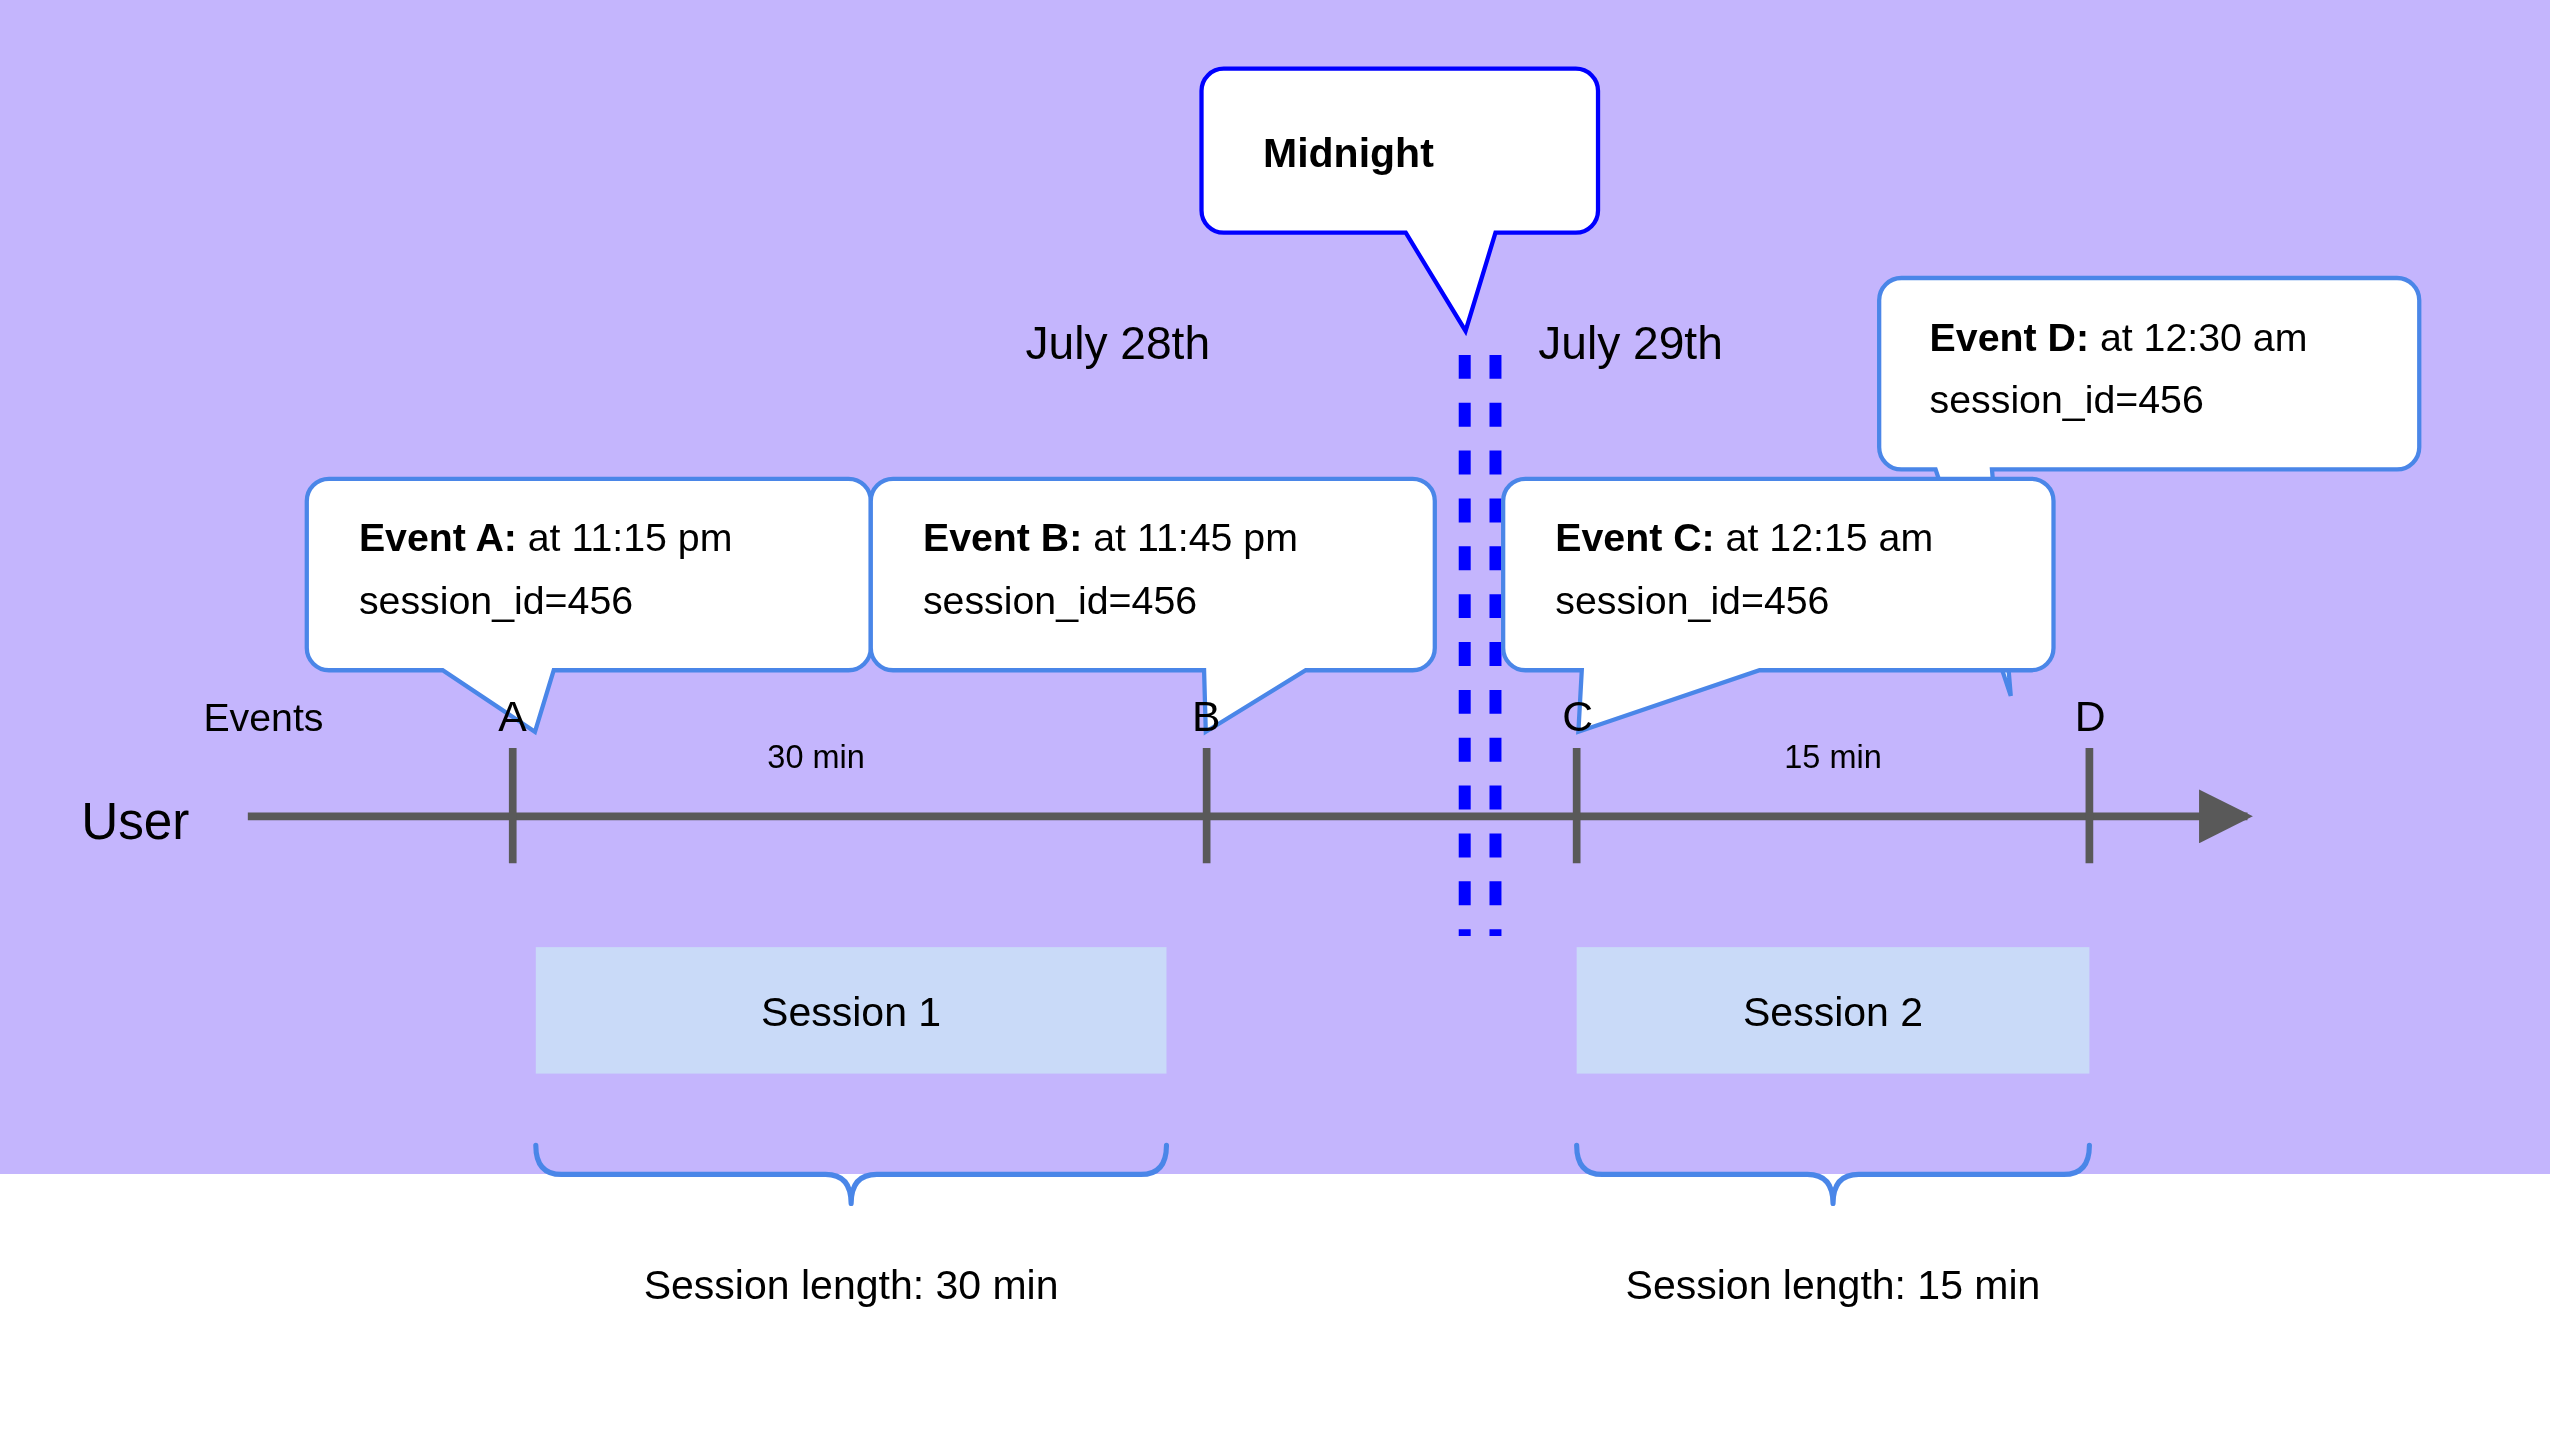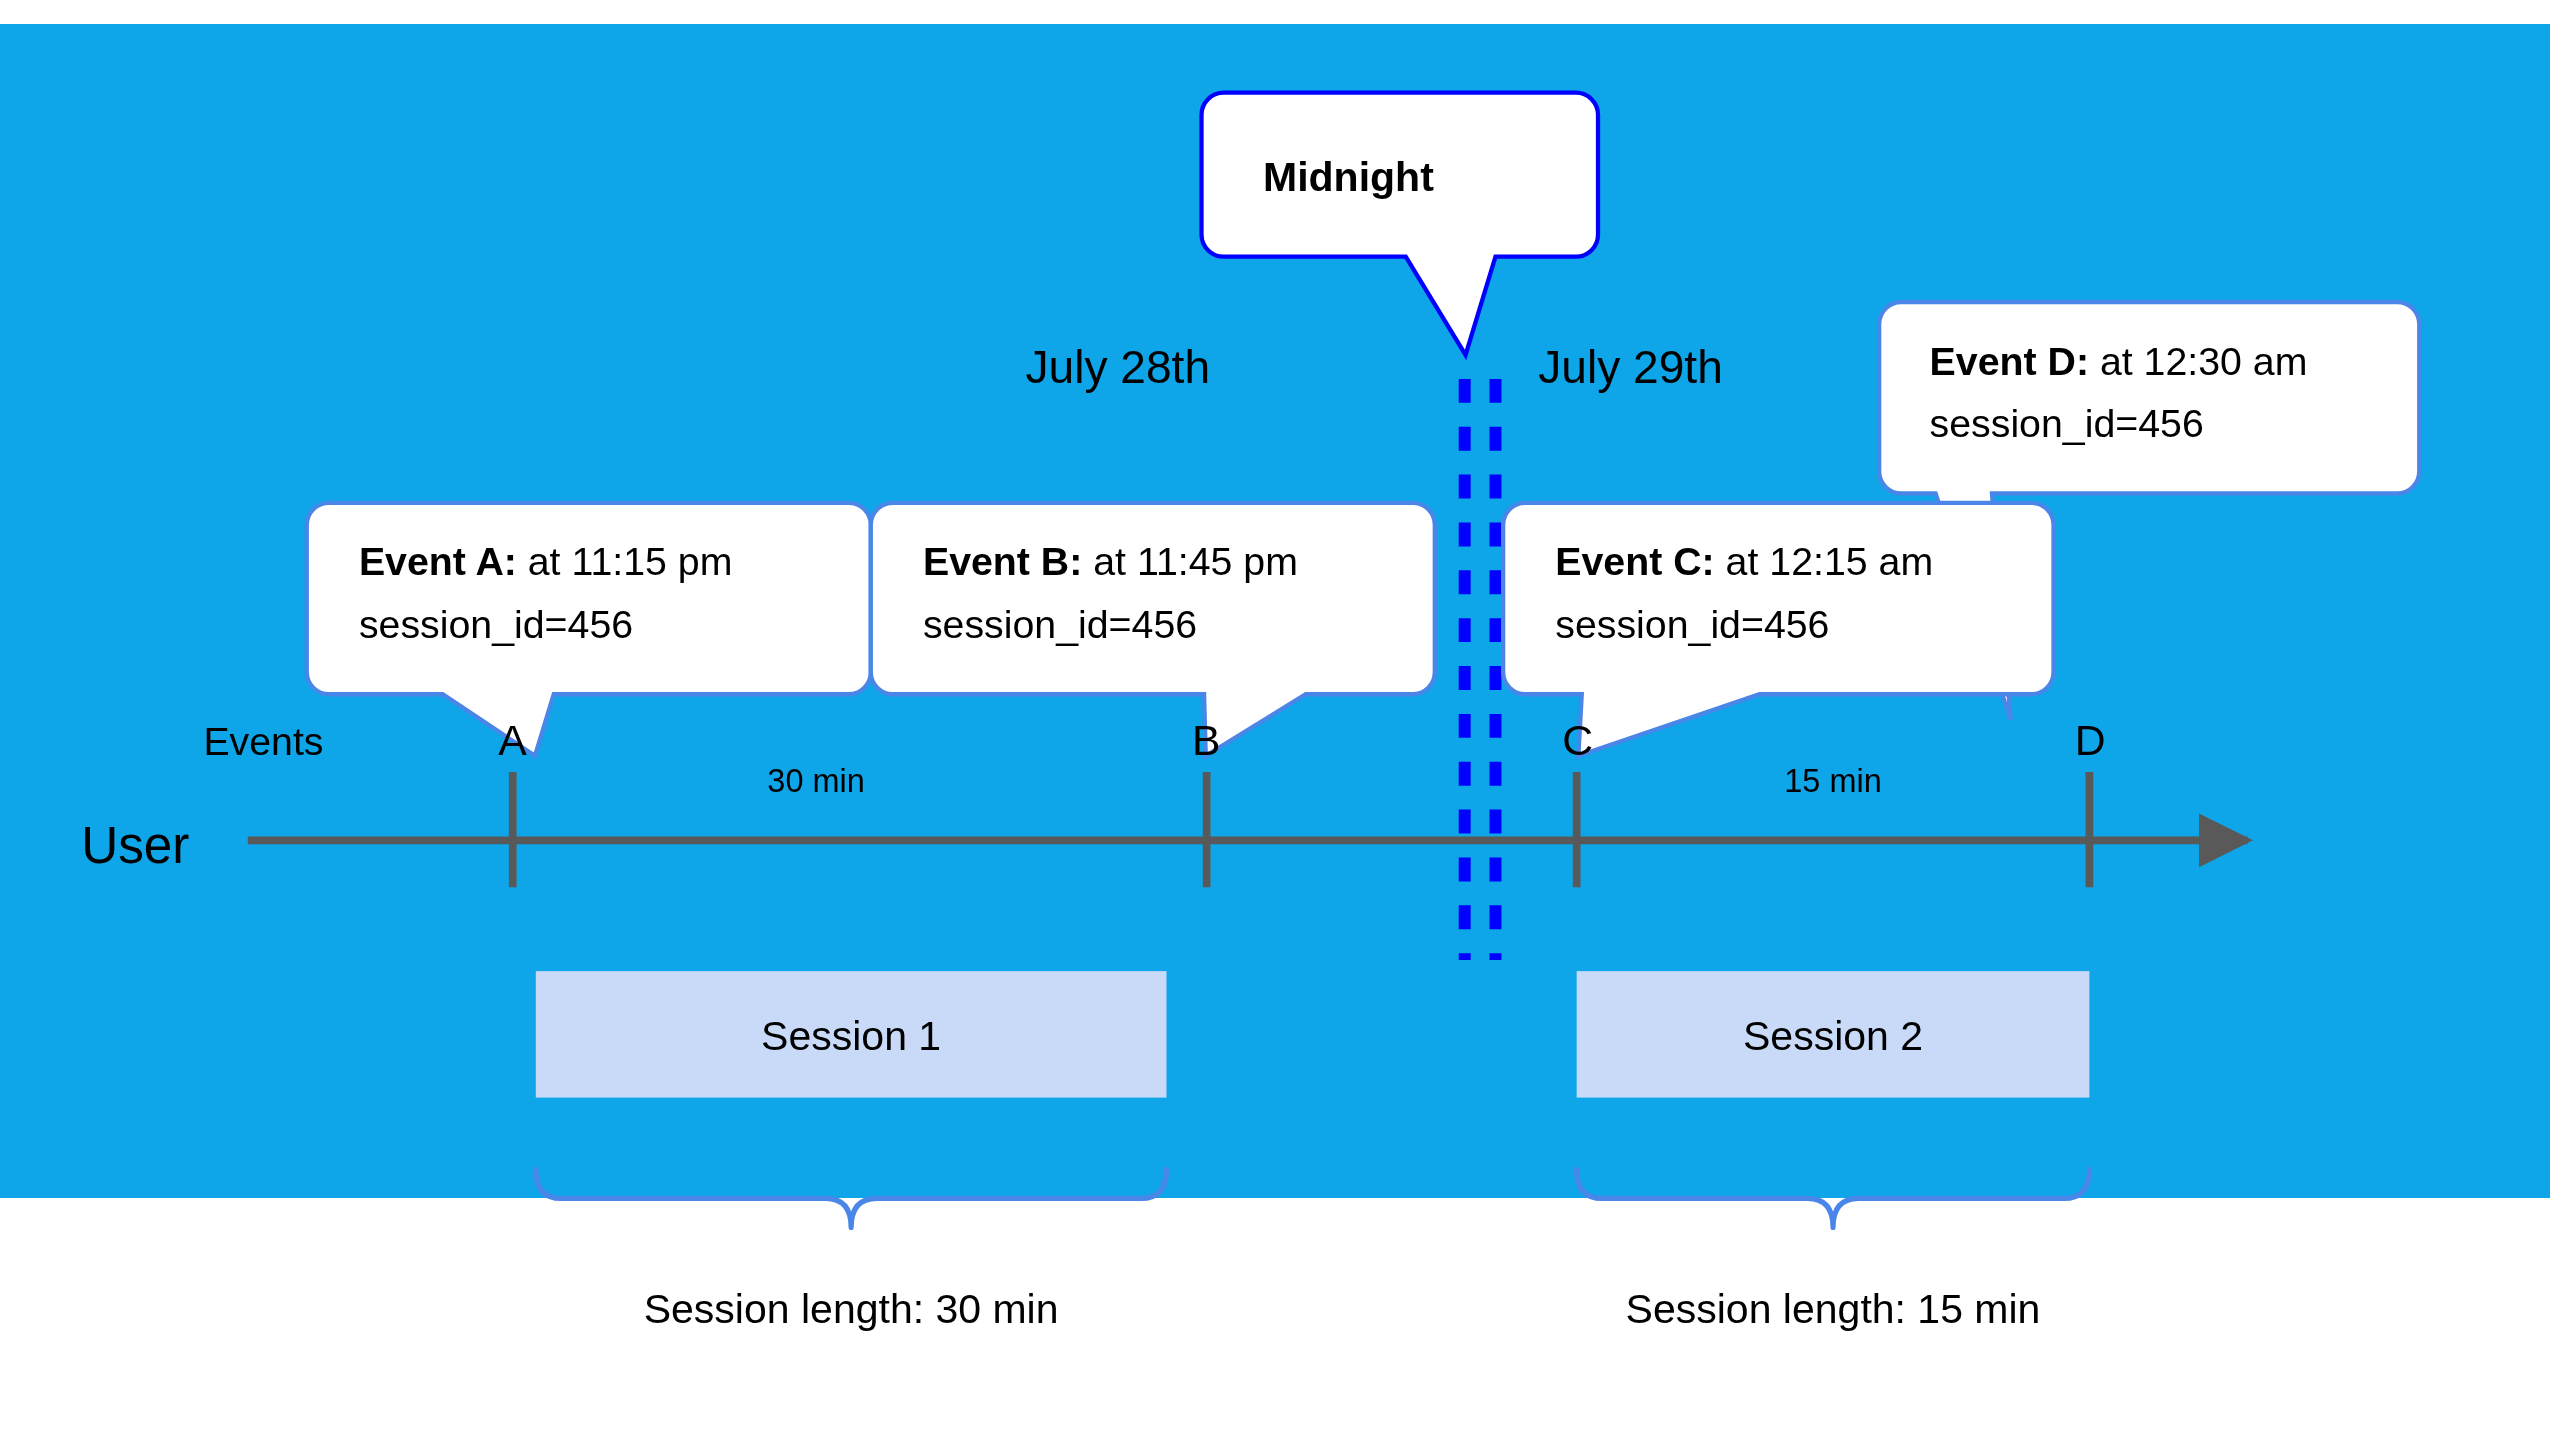--- a/index.html
+++ b/index.html
@@ -10,22 +10,21 @@
   body {
     width: 2550px;
     height: 1455px;
     font-family: "Liberation Sans", sans-serif;
     overflow: hidden;
   }
   #diagram-root {
     position: relative;
     width: 2550px;
     height: 1174px;
-    background: #0ea5e9;
-    margin-top: 24px;
+    background: #c4b5fd;
   }
   svg.canvas {
     position: absolute;
     top: 0;
     left: 0;
     width: 2550px;
     height: 1455px;
     display: block;
   }
   .txt {

